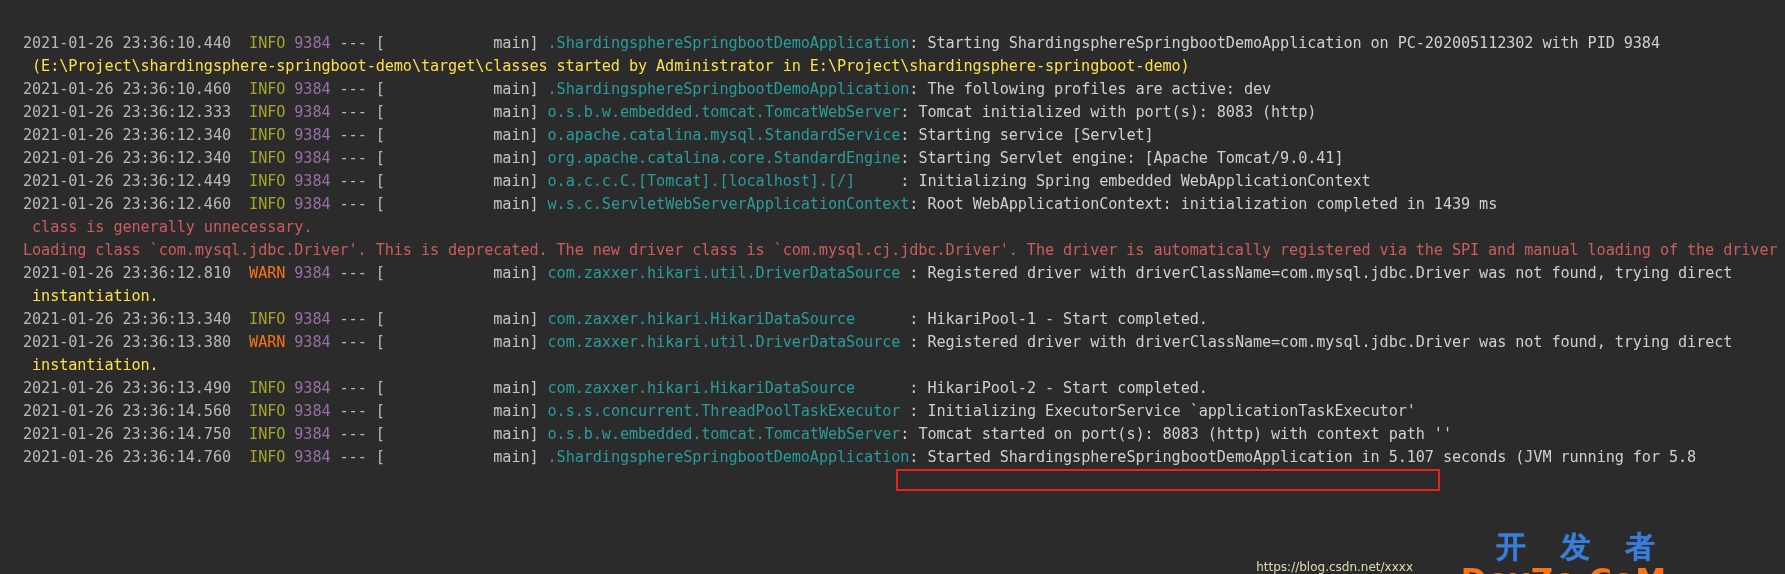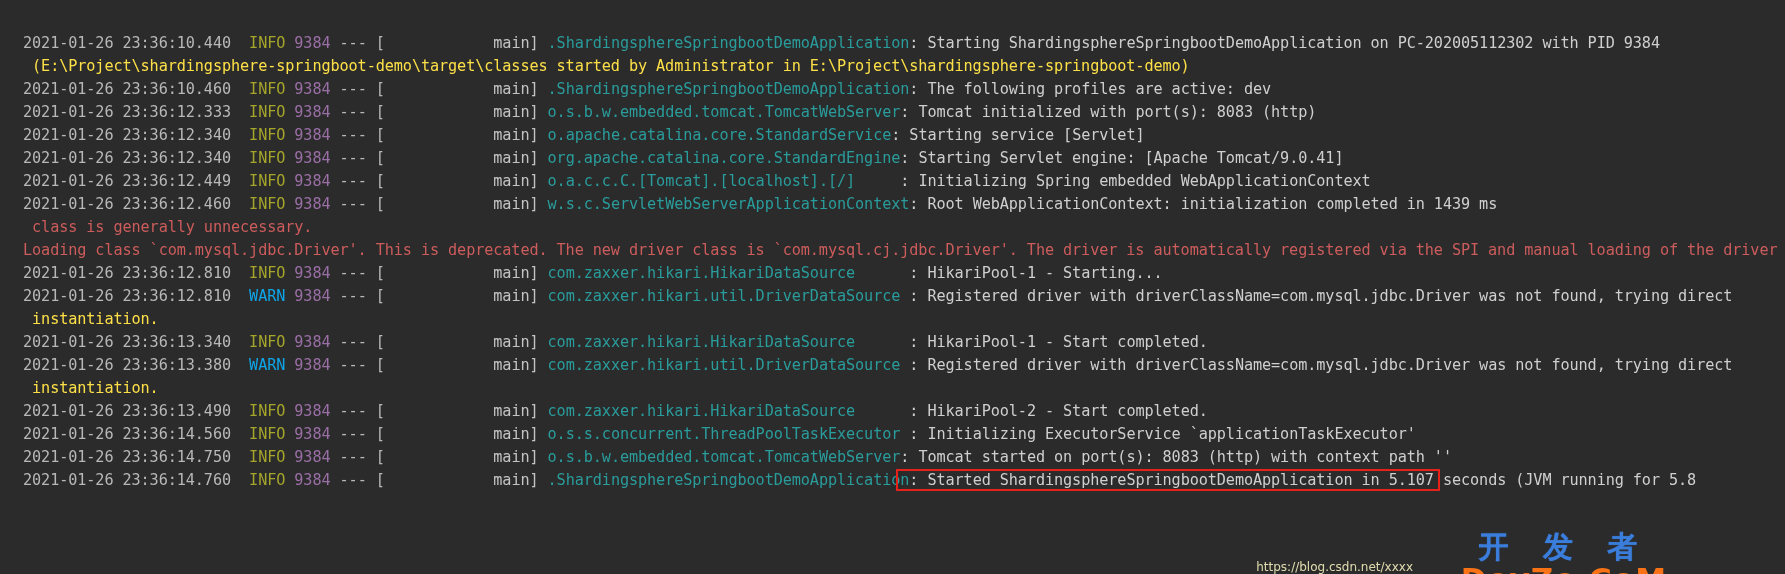--- a/index.html
+++ b/index.html
@@ -25,21 +25,21 @@
   .log-line {
     white-space: pre;
     font-size: 15.2px;
     line-height: 23px;
     letter-spacing: -0.1px;
     color: #b7b7b7;
     padding-left: 6px;
   }
   .ts        { color: #b8b8b8; }
   .lvl-info  { color: #a5a52b; }
-  .lvl-warn  { color: #0ea5e9; }
+  .lvl-warn  { color: #f97316; }
   .pid       { color: #9a6fa6; }
   .dashes    { color: #b8b8b8; }
   .thread    { color: #c3c3c3; }
   .logger    { color: #2a9c9c; }
   .msg       { color: #cfcfcf; }
   .err       { color: #cd5c5c; }
   .cont      { color: #fde047; }
 
   
   .highlight-box {
@@ -58,21 +58,20 @@
     user-select: none;
   }
   .wm-cn {
     font-family: "DejaVu Sans", "Liberation Sans", sans-serif;
     font-size: 30px;
     font-weight: bold;
     color: #3a7ddb;
     letter-spacing: 12px;
     line-height: 32px;
     text-shadow: 0 0 1px #3a7ddb;
-    text-align: center;
   }
   .wm-en {
     font-family: "DejaVu Sans", "Liberation Sans", sans-serif;
     font-size: 31px;
     font-weight: bold;
     color: #f97316;
     letter-spacing: 1px;
     line-height: 33px;
   }
   .wm-url {
@@ -88,27 +87,26 @@
 </style>
 </head>
 <body>
 
 <div id="console">
   <div id="log-lines">
       <div class="log-line"><span class="ts">2021-01-26 23:36:10.440  </span><span class="lvl-info">INFO</span><span class="ts"> </span><span class="pid">9384</span><span class="dashes"> --- [</span><span class="thread">            main] </span><span class="logger">.ShardingsphereSpringbootDemoApplication</span><span class="msg">: </span><span class="msg">Starting ShardingsphereSpringbootDemoApplication on PC-202005112302 with PID 9384</span></div>
       <div class="log-line"><span class="cont"> (E:\Project\shardingsphere-springboot-demo\target\classes started by Administrator in E:\Project\shardingsphere-springboot-demo)</span></div>
       <div class="log-line"><span class="ts">2021-01-26 23:36:10.460  </span><span class="lvl-info">INFO</span><span class="ts"> </span><span class="pid">9384</span><span class="dashes"> --- [</span><span class="thread">            main] </span><span class="logger">.ShardingsphereSpringbootDemoApplication</span><span class="msg">: </span><span class="msg">The following profiles are active: dev</span></div>
       <div class="log-line"><span class="ts">2021-01-26 23:36:12.333  </span><span class="lvl-info">INFO</span><span class="ts"> </span><span class="pid">9384</span><span class="dashes"> --- [</span><span class="thread">            main] </span><span class="logger">o.s.b.w.embedded.tomcat.TomcatWebServer</span><span class="msg">: </span><span class="msg">Tomcat initialized with port(s): 8083 (http)</span></div>
-      <div class="log-line"><span class="ts">2021-01-26 23:36:12.340  </span><span class="lvl-info">INFO</span><span class="ts"> </span><span class="pid">9384</span><span class="dashes"> --- [</span><span class="thread">            main] </span><span class="logger">o.apache.catalina.core.StandardService</span><span class="msg">: </span><span class="msg">Starting service [Servlet]</span></div>
+      <div class="log-line"><span class="ts">2021-01-26 23:36:12.340  </span><span class="lvl-info">INFO</span><span class="ts"> </span><span class="pid">9384</span><span class="dashes"> --- [</span><span class="thread">            main] </span><span class="logger">o.apache.catalina.mysql.StandardService</span><span class="msg">: </span><span class="msg">Starting service [Servlet]</span></div>
       <div class="log-line"><span class="ts">2021-01-26 23:36:12.340  </span><span class="lvl-info">INFO</span><span class="ts"> </span><span class="pid">9384</span><span class="dashes"> --- [</span><span class="thread">            main] </span><span class="logger">org.apache.catalina.core.StandardEngine</span><span class="msg">: </span><span class="msg">Starting Servlet engine: [Apache Tomcat/9.0.41]</span></div>
       <div class="log-line"><span class="ts">2021-01-26 23:36:12.449  </span><span class="lvl-info">INFO</span><span class="ts"> </span><span class="pid">9384</span><span class="dashes"> --- [</span><span class="thread">            main] </span><span class="logger">o.a.c.c.C.[Tomcat].[localhost].[/]</span><span class="msg">     : </span><span class="msg">Initializing Spring embedded WebApplicationContext</span></div>
       <div class="log-line"><span class="ts">2021-01-26 23:36:12.460  </span><span class="lvl-info">INFO</span><span class="ts"> </span><span class="pid">9384</span><span class="dashes"> --- [</span><span class="thread">            main] </span><span class="logger">w.s.c.ServletWebServerApplicationContext</span><span class="msg">: </span><span class="msg">Root WebApplicationContext: initialization completed in 1439 ms</span></div>
       <div class="log-line"><span class="err"> class is generally unnecessary.</span></div>
       <div class="log-line"><span class="err">Loading class `com.mysql.jdbc.Driver'. This is deprecated. The new driver class is `com.mysql.cj.jdbc.Driver'. The driver is automatically registered via the SPI and manual loading of the driver</span></div>
-      <div class="log-line"><span class="ts">2021-01-26 23:36:12.810  </span><span class="lvl-info">INFO</span><span class="ts"> </span><span class="pid">9384</span><span class="dashes"> --- [</span><span class="thread">            main] </span><span class="logger">com.zaxxer.hikari.HikariDataSource</span><span class="msg">      : </span><span class="msg">HikariPool-1 - Starting...</span></div>
       <div class="log-line"><span class="ts">2021-01-26 23:36:12.810  </span><span class="lvl-warn">WARN</span><span class="ts"> </span><span class="pid">9384</span><span class="dashes"> --- [</span><span class="thread">            main] </span><span class="logger">com.zaxxer.hikari.util.DriverDataSource</span><span class="msg"> : </span><span class="msg">Registered driver with driverClassName=com.mysql.jdbc.Driver was not found, trying direct</span></div>
       <div class="log-line"><span class="cont"> instantiation.</span></div>
       <div class="log-line"><span class="ts">2021-01-26 23:36:13.340  </span><span class="lvl-info">INFO</span><span class="ts"> </span><span class="pid">9384</span><span class="dashes"> --- [</span><span class="thread">            main] </span><span class="logger">com.zaxxer.hikari.HikariDataSource</span><span class="msg">      : </span><span class="msg">HikariPool-1 - Start completed.</span></div>
       <div class="log-line"><span class="ts">2021-01-26 23:36:13.380  </span><span class="lvl-warn">WARN</span><span class="ts"> </span><span class="pid">9384</span><span class="dashes"> --- [</span><span class="thread">            main] </span><span class="logger">com.zaxxer.hikari.util.DriverDataSource</span><span class="msg"> : </span><span class="msg">Registered driver with driverClassName=com.mysql.jdbc.Driver was not found, trying direct</span></div>
       <div class="log-line"><span class="cont"> instantiation.</span></div>
       <div class="log-line"><span class="ts">2021-01-26 23:36:13.490  </span><span class="lvl-info">INFO</span><span class="ts"> </span><span class="pid">9384</span><span class="dashes"> --- [</span><span class="thread">            main] </span><span class="logger">com.zaxxer.hikari.HikariDataSource</span><span class="msg">      : </span><span class="msg">HikariPool-2 - Start completed.</span></div>
       <div class="log-line"><span class="ts">2021-01-26 23:36:14.560  </span><span class="lvl-info">INFO</span><span class="ts"> </span><span class="pid">9384</span><span class="dashes"> --- [</span><span class="thread">            main] </span><span class="logger">o.s.s.concurrent.ThreadPoolTaskExecutor</span><span class="msg"> : </span><span class="msg">Initializing ExecutorService `applicationTaskExecutor'</span></div>
       <div class="log-line"><span class="ts">2021-01-26 23:36:14.750  </span><span class="lvl-info">INFO</span><span class="ts"> </span><span class="pid">9384</span><span class="dashes"> --- [</span><span class="thread">            main] </span><span class="logger">o.s.b.w.embedded.tomcat.TomcatWebServer</span><span class="msg">: </span><span class="msg">Tomcat started on port(s): 8083 (http) with context path ''</span></div>
       <div class="log-line"><span class="ts">2021-01-26 23:36:14.760  </span><span class="lvl-info">INFO</span><span class="ts"> </span><span class="pid">9384</span><span class="dashes"> --- [</span><span class="thread">            main] </span><span class="logger">.ShardingsphereSpringbootDemoApplication</span><span class="msg">: </span><span class="msg">Started ShardingsphereSpringbootDemoApplication in 5.107 seconds (JVM running for 5.8</span></div>
     </div>

